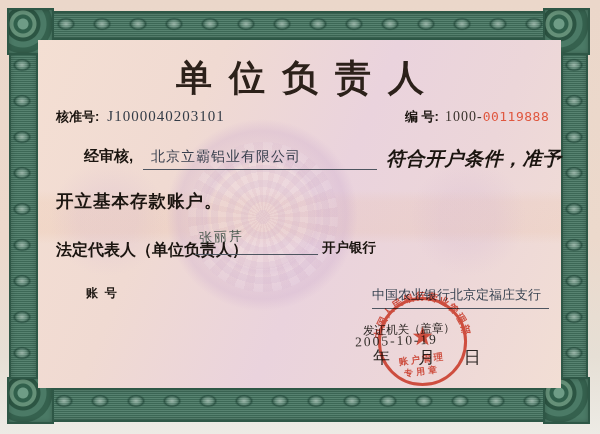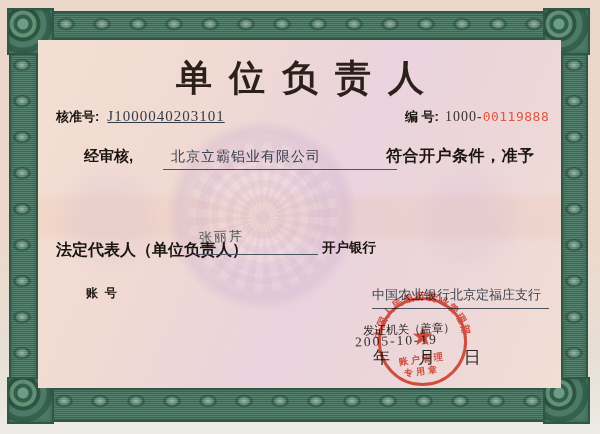--- a/index.html
+++ b/index.html
@@ -61,28 +61,28 @@
   .abs { position:absolute; }
   .lbl { font-weight:bold; color:#1b1510; }
   .serif { font-family:"Liberation Serif","DejaVu Serif",serif; }
   .uline { border-bottom:1.3px solid #4e5560; }
   .title {
     left:0; right:0; top:54px; text-align:center;
     font-family:"Liberation Serif","DejaVu Serif",serif; font-weight:bold;
     font-size:36px; letter-spacing:17px; color:#2c211a; text-indent:17px;
   }
   .approval { left:56px; top:108px; font-size:13px; }
-  .approval .val { font-size:15px; color:#333b46; letter-spacing:1px; margin-left:8px;text-decoration:underline; }
+  .approval .val { font-size:15px; color:#333b46; letter-spacing:1px; margin-left:8px; }
   .serialrow { left:405px; top:108px; font-size:13px; }
   .serialrow .pre { font-size:14px; color:#3a332c; margin-left:6px; letter-spacing:1px;text-align:right; }
   .serialrow .red { font-size:13px; color:#e0573f; letter-spacing:0.5px; font-family:"DejaVu Sans Mono",monospace;}
   .review-lbl { left:84px; top:147px; font-size:15px; }
-  .company-line { left:143px; top:143px; width:234px; height:26px;margin-left:20px; }
+  .company-line { left:143px; top:143px; width:234px; height:26px; }
   .company-line span { position:absolute; left:8px; bottom:3px; font-size:14px; color:#39404e; letter-spacing:1px; white-space:nowrap; }
-  .condition { left:386px; top:146px; font-size:16px; letter-spacing:0.5px; }
+  .condition { left:386px; top:146px; font-size:19px; letter-spacing:0.5px;font-style:italic; }
   .open-text { left:56px; top:189px; font-size:17.5px; letter-spacing:1px; }
   .rep-lbl { left:56px; top:240px; font-size:16px; }
   .rep-line { left:195px; top:232px; width:123px; height:22px; }
   .rep-line span { position:absolute; left:4px; bottom:8px; font-size:13px; color:#49584e; transform:rotate(-2.5deg); letter-spacing:2px; }
   .bank-lbl { left:322px; top:239px; font-size:13.5px; }
   .bank-line { left:372px; top:246px; width:177px; height:22px;margin-top:40px; }
   .bank-line span { position:absolute; left:0; bottom:4px; font-size:13px; color:#394452; white-space:nowrap; }
   .acct-lbl { left:50px; top:285px; font-size:12px; white-space:pre;padding-left:36px; }
   .acct-line { left:95px; top:276px; width:196px; height:24px; }
   .acct-line span { position:absolute; left:10px; bottom:11px; font-size:14px; color:#3f4440; letter-spacing:1.5px; transform:rotate(-0.6deg); }
@@ -118,20 +118,21 @@
   </div>
   <div class="abs serialrow">
     <span class="lbl">编 号:</span><span class="serif pre">1000-</span><span class="red">00119888</span>
   </div>
 
   <div class="abs lbl review-lbl">经审核,</div>
   <div class="abs uline company-line">
     <span class="serif">北京立霸铝业有限公司</span>
   </div>
   <div class="abs lbl condition">符合开户条件，准予</div>
+  <div class="abs lbl open-text">开立基本存款账户。</div>
 
   <div class="abs lbl rep-lbl">法定代表人（单位负责人）</div>
   <div class="abs uline rep-line">
     <span>张丽芹</span>
   </div>
   <div class="abs lbl bank-lbl">开户银行</div>
   <div class="abs uline bank-line">
     <span class="serif">中国农业银行北京定福庄支行</span>
   </div>
 

